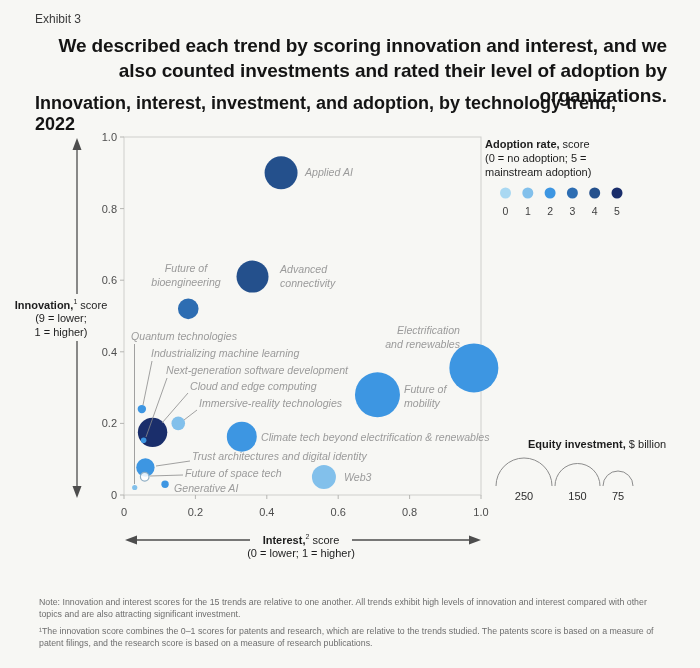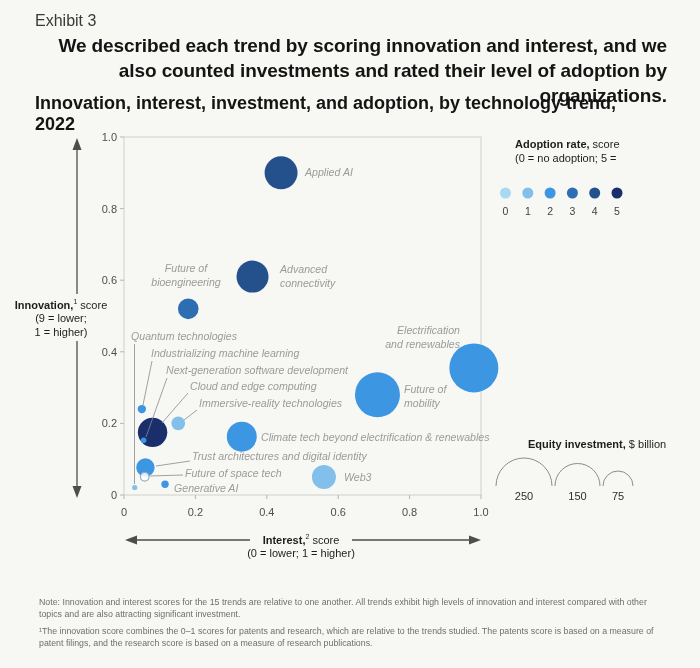--- a/index.html
+++ b/index.html
@@ -1,28 +1,28 @@
 <!DOCTYPE html>
 <html><head>
 <meta charset="utf-8">
 <style>
   html,body{margin:0;padding:0;background:#f7f7f4;}
   .page{position:relative;width:700px;height:668px;background:#f7f7f4;
         font-family:"Liberation Sans",sans-serif;color:#191919;overflow:hidden;}
   .abs{position:absolute;}
-  .eyebrow{left:35px;top:12px;font-size:16px;color:#3a3a3a;}
+  .eyebrow{left:35px;top:12px;font-size:12px;color:#3a3a3a;}
   .title{left:35px;top:33px;width:632px;font-size:19px;line-height:1.32;font-weight:bold;color:#141414;letter-spacing:-0.1px;text-align:right;}
   .subtitle{left:35px;top:93px;width:620px;font-size:18px;font-weight:bold;color:#141414;}
   .axis-title{font-size:11px;color:#1d1d1d;line-height:13.5px;}
   .axis-title b{font-weight:bold;}
   .axis-title sup{font-size:7px;}
   .y-title{left:2px;top:295px;width:118px;text-align:center;}
   .x-title{left:221px;top:530px;width:160px;text-align:center;}
   .leg-title{font-size:11px;line-height:14px;color:#1d1d1d;}
-  .adoption-title{left:515px;top:137px;width:180px;}
+  .adoption-title{left:485px;top:137px;width:180px;}
   .equity-title{left:528px;top:437px;width:190px;}
   svg{position:absolute;left:0;top:0;}
   svg text{font-family:"Liberation Sans",sans-serif;}
   .tick{font-size:11px;fill:#4e4e4e;}
   .blabel{font-size:10.6px;font-style:italic;fill:#9b9b9b;}
   .legnum{font-size:10.5px;fill:#3f3f3f;}
   .arcnum{font-size:11px;fill:#2e2e2e;}
   .footnotes{left:35px;top:592px;width:636px;font-size:8.8px;line-height:1.4;color:#6e6e6e;}
   .footnotes p{margin:4px;}
 </style>
@@ -143,20 +143,21 @@
       <b>Interest,</b><sup>2</sup><span> score</span>
     </div>
     <div>(0 = lower; 1 = higher)</div>
   </div>
 
   <div class="abs leg-title adoption-title">
     <div>
       <b>Adoption rate,</b><span> score</span>
     </div>
     <div>(0 = no adoption; 5 =</div>
+    <div>mainstream adoption)</div>
   </div>
 
   <div class="abs leg-title equity-title">
     <b>Equity investment,</b><span> $ billion</span>
   </div>
 
   <div class="abs footnotes">
     <p>Note: Innovation and interest scores for the 15 trends are relative to one another. All trends exhibit high levels of innovation and interest compared with other topics and are also attracting significant investment.</p>
     <p>¹The innovation score combines the 0–1 scores for patents and research, which are relative to the trends studied. The patents score is based on a measure of patent filings, and the research score is based on a measure of research publications.</p>
   </div>

